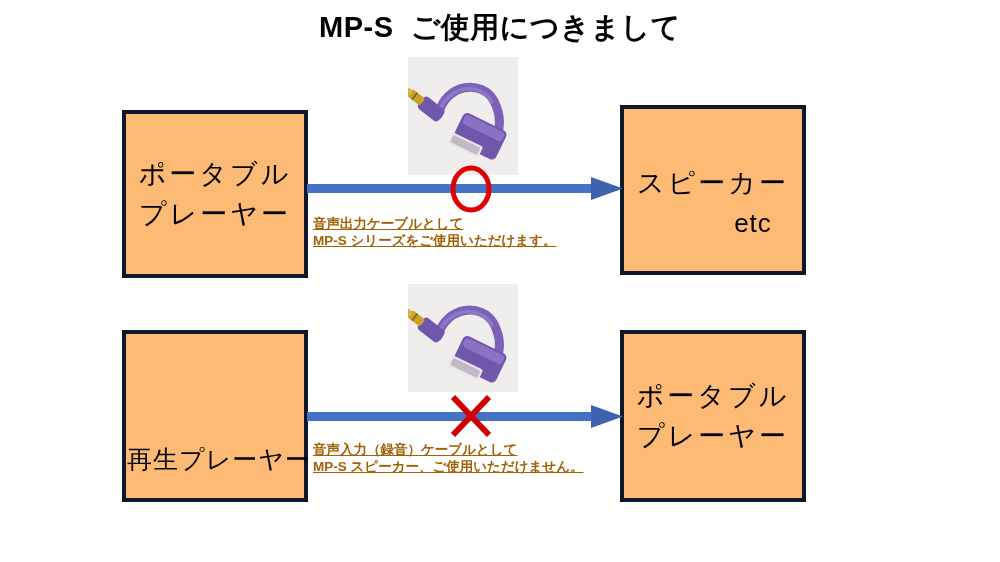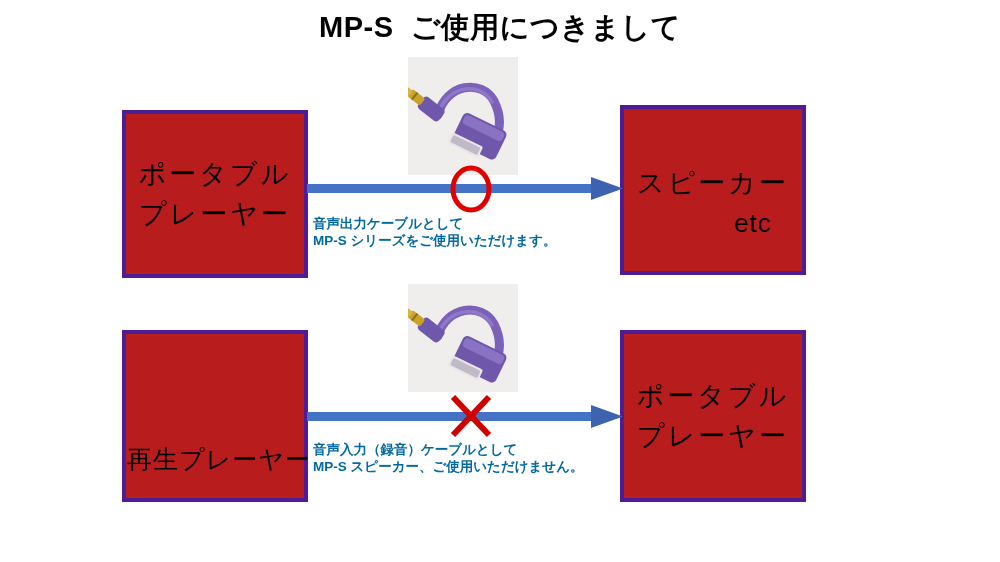--- a/index.html
+++ b/index.html
@@ -30,22 +30,22 @@
     font-size: 29px;
     font-weight: bold;
     letter-spacing: 0.5px;
     color: #000000;
     white-space: pre;
   }
 
   
   .node-box {
     position: absolute;
-    border: 4px solid #4c1d95;
-    background: #b91c1c;
+    border: 4px solid #0f172a;
+    background: #fdba74;
     box-sizing: border-box;
   }
   .node-label {
     position: absolute;
     left: 0;
     width: 100%;
     text-align: center;
     font-size: 27px;
     font-weight: 300;
     letter-spacing: 3px;
@@ -69,23 +69,24 @@
     height: 30px;
   }
   .arrow svg { display: block; }
 
   
   .caption {
     position: absolute;
     font-size: 13.5px;
     font-weight: bold;
     line-height: 17px;
-    color: #0369a1;
+    color: #a16207;
     white-space: pre-line;
     letter-spacing: 0px;
+    text-decoration: underline;
   }
 
   
   .mark {
     position: absolute;
   }
   .mark svg { display: block; }
 
   
   .photo {

